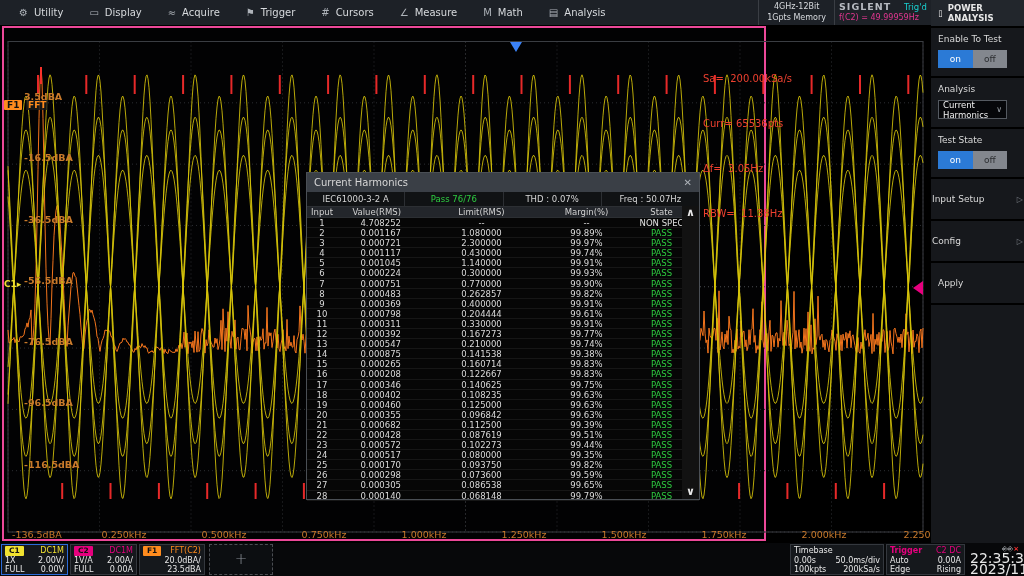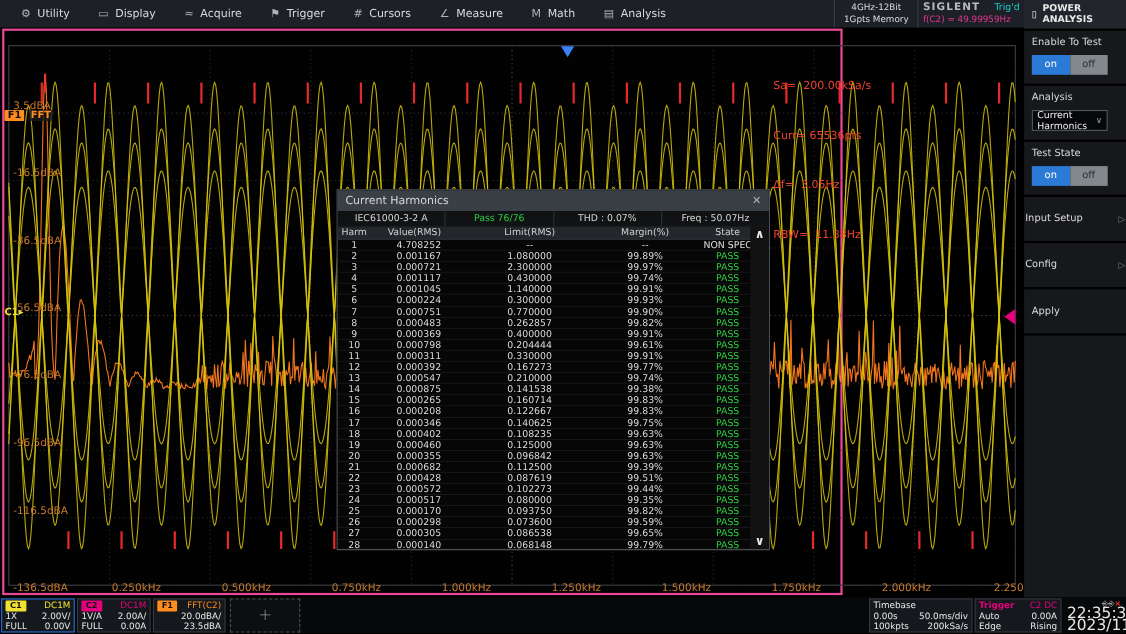--- a/index.html
+++ b/index.html
@@ -16,21 +16,21 @@
          font-size:8px;line-height:11px;color:#d8dbdf;text-align:center;}
   #brandblock{width:88px;padding:1px 4px 0 4px;}
   #brandrow{display:flex;justify-content:space-between;align-items:center;}
   #brand{font-size:9.5px;font-weight:bold;letter-spacing:1px;color:#b6bac0;}
   #trigd{font-size:8.5px;color:#19cfcf;}
   #trigfreq{font-size:8px;color:#e1368f;margin-top:1px;white-space:nowrap;}
   
   #scope{position:absolute;left:2px;top:26px;width:764px;height:515px;background:#020203;
          border:2px solid #ec4899;box-sizing:border-box;}
   #wave{position:absolute;left:0;top:0;}
-  .ylab{position:absolute;left:8px;font-size:9.5px;color:#c97a2b;z-index:2;}
+  .ylab{position:absolute;left:20px;font-size:9.5px;color:#c97a2b;z-index:2;font-weight:bold;}
   .xlab{position:absolute;top:501px;transform:translateX(-50%);font-size:9.5px;color:#c97a2b;z-index:2;white-space:nowrap;}
   #ylab-bottom{position:absolute;left:8px;top:501px;font-size:9.5px;color:#c97a2b;z-index:2;}
   #fftinfo{position:absolute;left:699px;top:13px;font-size:10px;line-height:15px;color:#ef4130;z-index:2;white-space:pre;}
   #f1badge{position:absolute;left:0;top:72px;background:#ff8c1e;color:#111;font-size:9px;font-weight:bold;
            padding:0 3px;border-radius:1px;z-index:2;}
   #f1type{position:absolute;left:22px;top:72px;color:#ff8c1e;font-size:9px;font-weight:bold;background:#1a1a1acc;padding:0 2px;z-index:2;}
   #c1marker{position:absolute;left:0;top:251px;color:#f0e130;font-size:9px;font-weight:bold;z-index:2;}
   
   #dialog{position:absolute;left:306px;top:172px;width:394px;height:328px;background:#060606;
           border:1px solid #4a4f55;box-sizing:border-box;z-index:5;font-size:8.5px;}
@@ -210,21 +210,21 @@
       <span>Current Harmonics</span>
       <span id="dlg-close">✕</span>
     </div>
     <div id="dlg-strip">
       <span>IEC61000-3-2 A</span>
       <span class="pass">Pass 76/76</span>
       <span>THD : 0.07%</span>
       <span>Freq : 50.07Hz</span>
     </div>
     <div class="thead">
-      <span class="h0">Harm</span>
+      <span class="h0">Input</span>
       <span class="h1">Value(RMS)</span>
       <span class="h2">Limit(RMS)</span>
       <span class="h3">Margin(%)</span>
       <span class="h4">State</span>
     </div>
     <div id="tbody">
         <div class="trow">
           <span class="tc0">1</span>
           <span class="tc1">4.708252</span>
           <span class="tc2">--</span>

